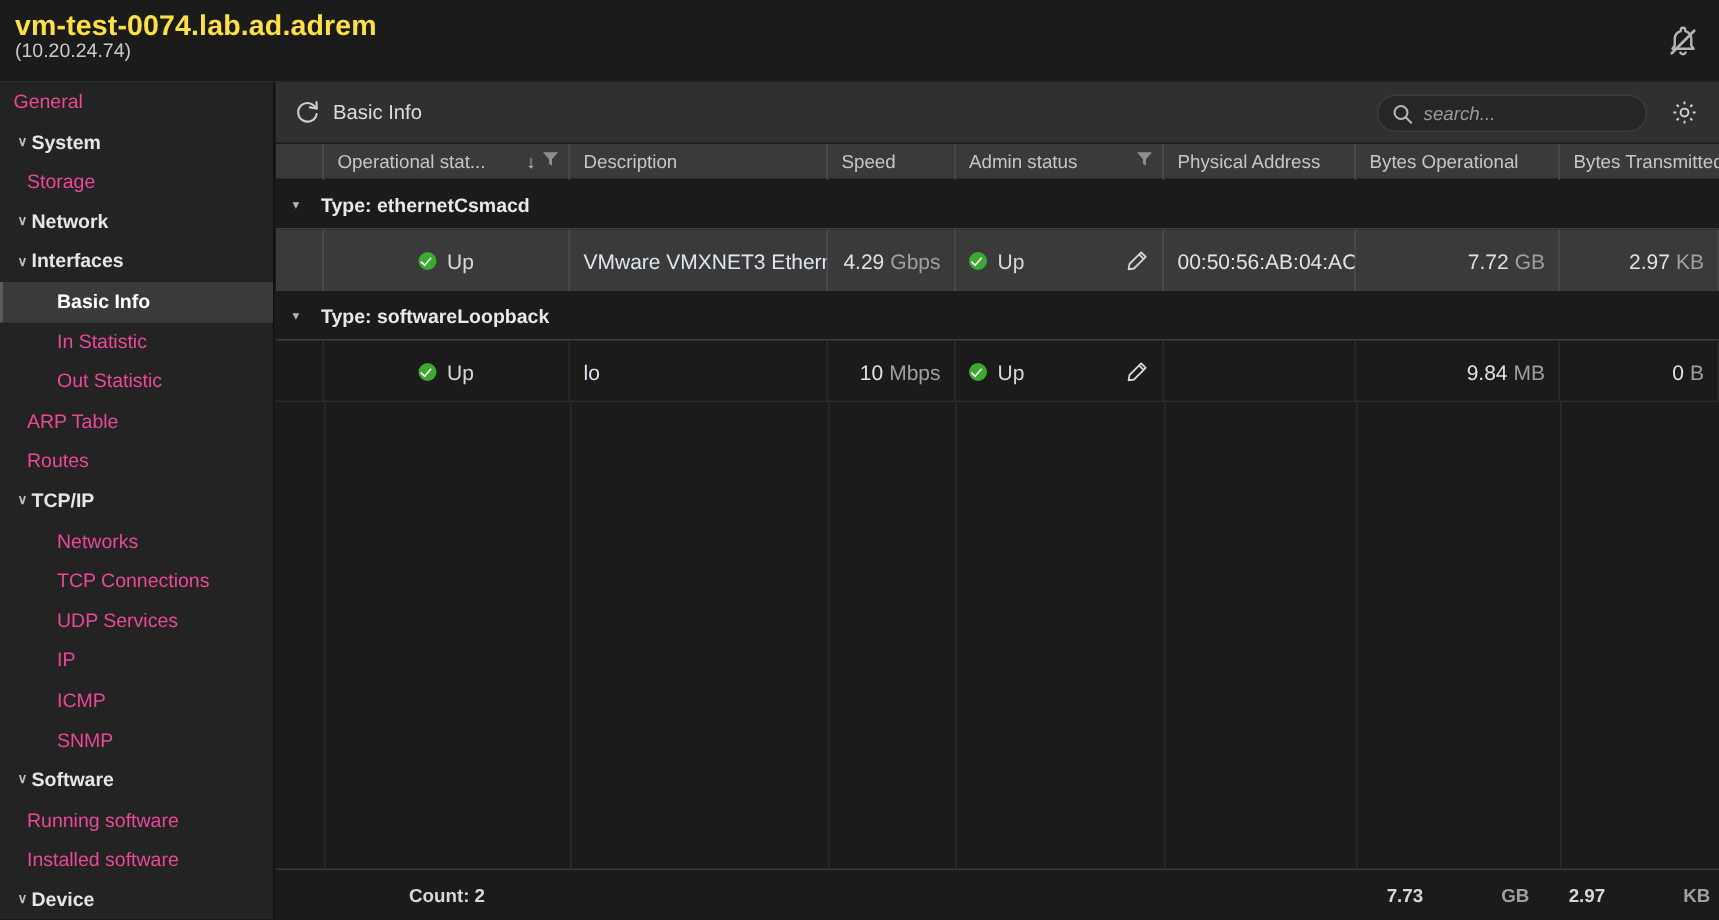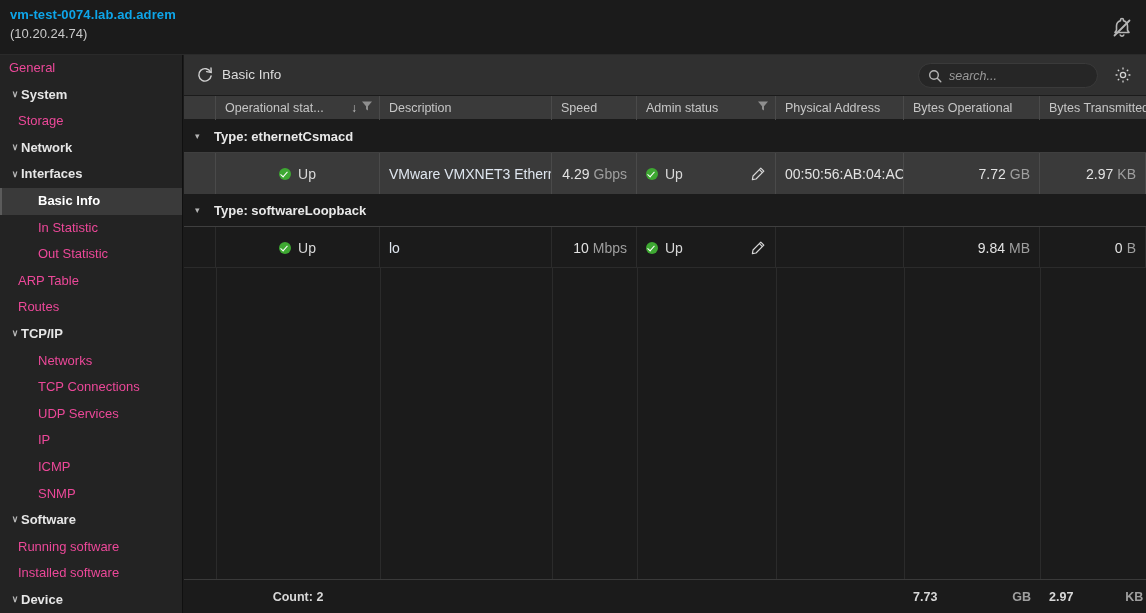--- a/index.html
+++ b/index.html
@@ -24,23 +24,23 @@
   .header {
     position: absolute;
     left: 0; top: 0;
     width: 1146px; height: 55px;
     background: #1b1b1b;
     border-bottom: 1px solid #2a2a2a;
   }
   .header-title {
     position: absolute;
     left: 10px; top: 7px;
-    font-size: 13px;
+    font-size: 19px;
     font-weight: bold;
-    color: #0ea5e9;
+    color: #fde047;
     letter-spacing: .1px;
   }
   .header-sub {
     position: absolute;
     left: 10px; top: 26px;
     font-size: 13px;
     color: #c9c9c9;
   }
   .header-icon {
     position: absolute;
@@ -301,21 +301,21 @@
     align-items: center;
     font-size: 12.5px;
     font-weight: bold;
     color: #d8d8d8;
     padding: 0 9px;
     white-space: nowrap;
     overflow: hidden;
     flex: 0 0 auto;
   }
   .tf.center { justify-content: center; }
-  .tf.right { justify-content: space-between; gap: 48px; }
+  .tf.right { justify-content: center; gap: 48px; }
   .tf .unit { color: #9f9f9f; font-weight: bold; }
 </style>
 </head>
 <body>
 
 <div id="app">
 
   <div class="header">
     <div class="header-title">vm-test-0074.lab.ad.adrem</div>
     <div class="header-sub">(10.20.24.74)</div>

